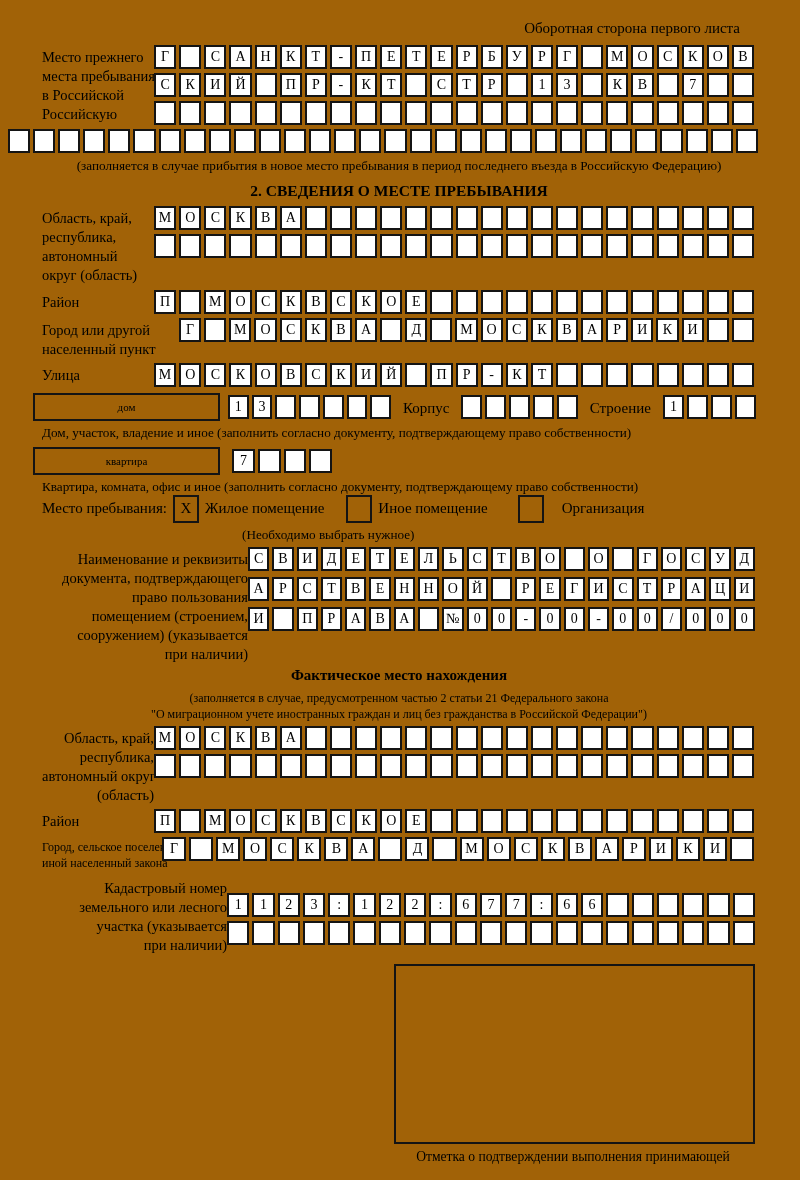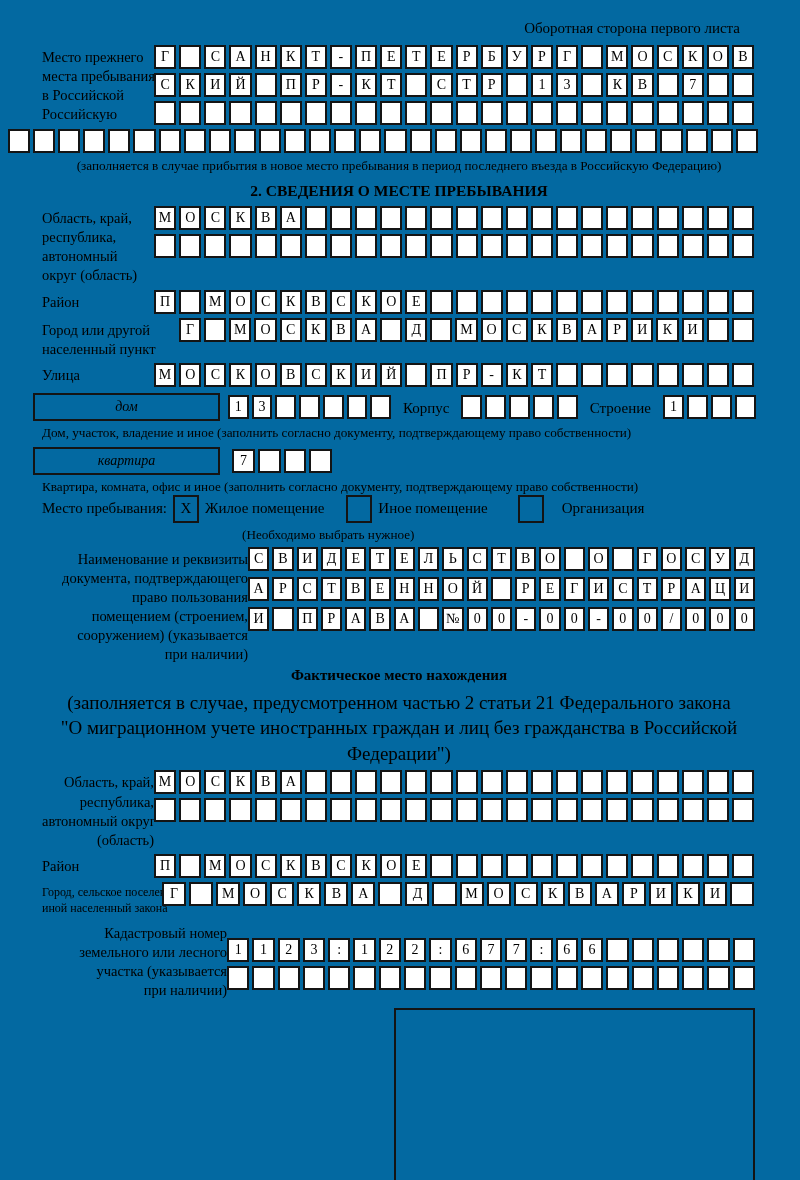--- a/index.html
+++ b/index.html
@@ -1,18 +1,18 @@
 <!DOCTYPE html>
 <html><head>
 <meta charset="utf-8">
 <style>
   html,body{margin:0;padding:0;background:#fff;}
   .page{
     width:800px;height:1180px;box-sizing:border-box;position:relative;
-    background:#0369a1;color:#000;overflow:hidden;
+    background:#a16207;color:#000;overflow:hidden;
     font-family:"Liberation Serif","DejaVu Serif",serif;
   }
   .inner{padding:20px 44px 0 42px;}
   .corner{ text-align:right; font-size:15px; padding-right:16px; }
   .frow{display:flex;align-items:flex-start;}
   .flabel{flex-shrink:0;font-size:14.5px;line-height:1.32;padding-top:3px;}
   .flabel div{white-space:nowrap;}
   .w112{width:112px;}
   .w206{width:206px;}
   .w185{width:185px;}
@@ -31,21 +31,21 @@
   .cell{
     flex:1 1 0;height:20px;border:2px solid #141414;background:#fff;
     display:flex;align-items:center;justify-content:center;
     font-size:14px;line-height:1;
   }
   .note{font-size:13.2px;}
   .note-c{text-align:center;font-size:13.2px;margin-top:5px;}
   .h-sec{text-align:center;font-weight:bold;font-size:15.5px;margin:8px 0 6px 0;}
   .bigbox{
     border:2px solid #141414;height:24px;display:flex;align-items:center;justify-content:center;
-    font-size:14px;flex-shrink:0;font-style:italic;
+    font-size:11px;flex-shrink:0;
   }
   .inline-lb{font-size:15px;padding:4px 4px 0 4px;white-space:nowrap;}
   .chk{width:22px;height:24px;border:2px solid #141414;display:flex;align-items:center;justify-content:center;font-size:15px;flex-shrink:0;}
   .mesto-row{display:flex;align-items:center;gap:6px;margin-top:0;font-size:15px;}
   .stamp-box{border:2px solid #141414;width:357px;height:176px;margin-left:352px;margin-top:8px;}
   .stamp-cap{width:470px;margin-left:296px;text-align:center;font-size:13.6px;line-height:1.3;margin-top:4px;}
   .mt4{margin-top:4px;} .mt6{margin-top:4px;text-align:right;} .mt8{margin-top:8px;}
 </style>
 </head>
 <body>
@@ -461,21 +461,21 @@
             <span class="cell">0</span>
             <span class="cell">/</span>
             <span class="cell">0</span>
             <span class="cell">0</span>
             <span class="cell">0</span>
           </div>
       </div>
     </div>
 
     <div class="h-sec" style="font-size:15px;margin-top:2px;">Фактическое место нахождения</div>
-    <div style="text-align:center;font-size:19px;line-height:1.35;">
+    <div style="text-align:center;font-size:12px;line-height:1.35;">
         <div>(заполняется в случае, предусмотренном частью 2 статьи 21 Федерального закона</div>
         <div>"О миграционном учете иностранных граждан и лиц без гражданства в Российской Федерации")</div>
       </div>
 
     <div class="frow mt6">
       <div class="flabel w112">
           <div>Область, край,</div>
           <div>республика,</div>
           <div>автономный округ</div>
           <div>(область)</div>

